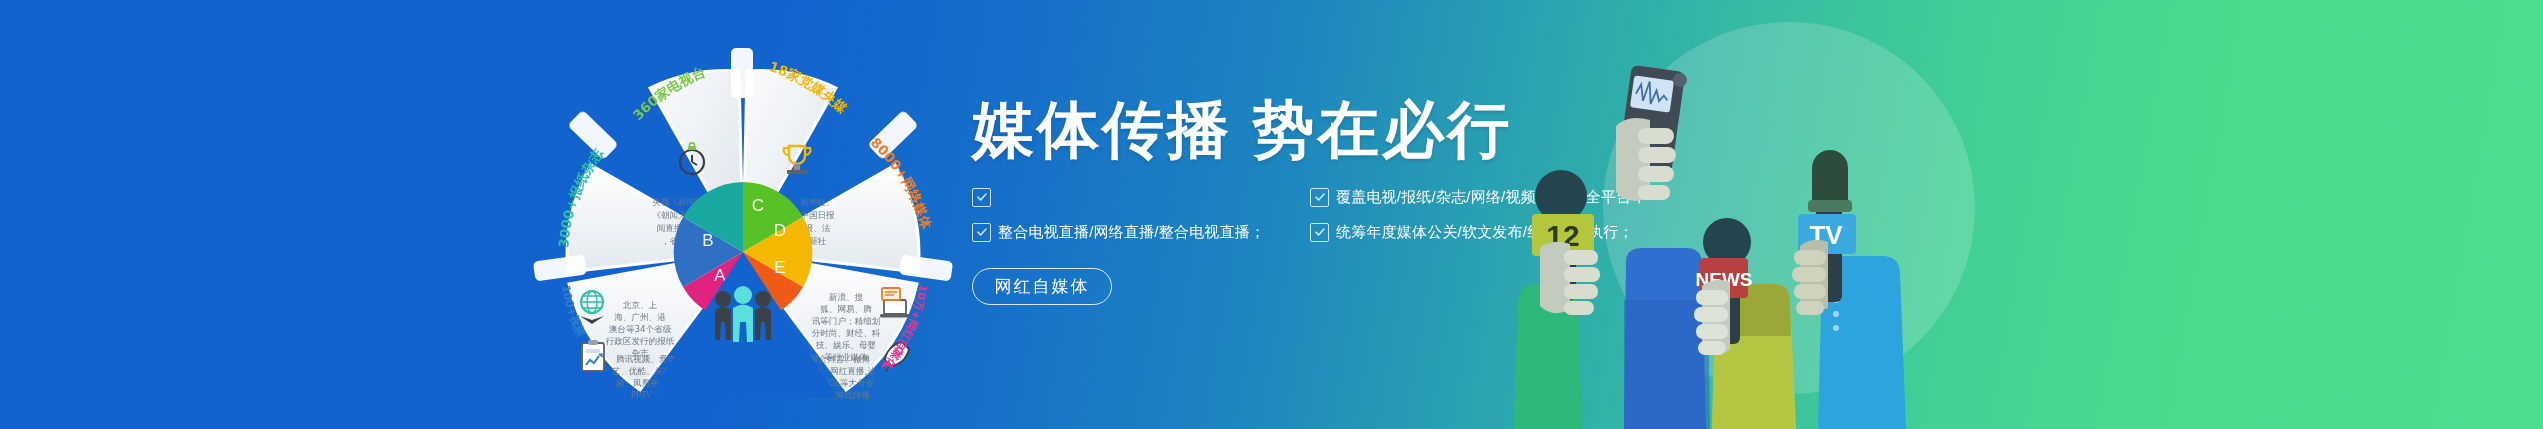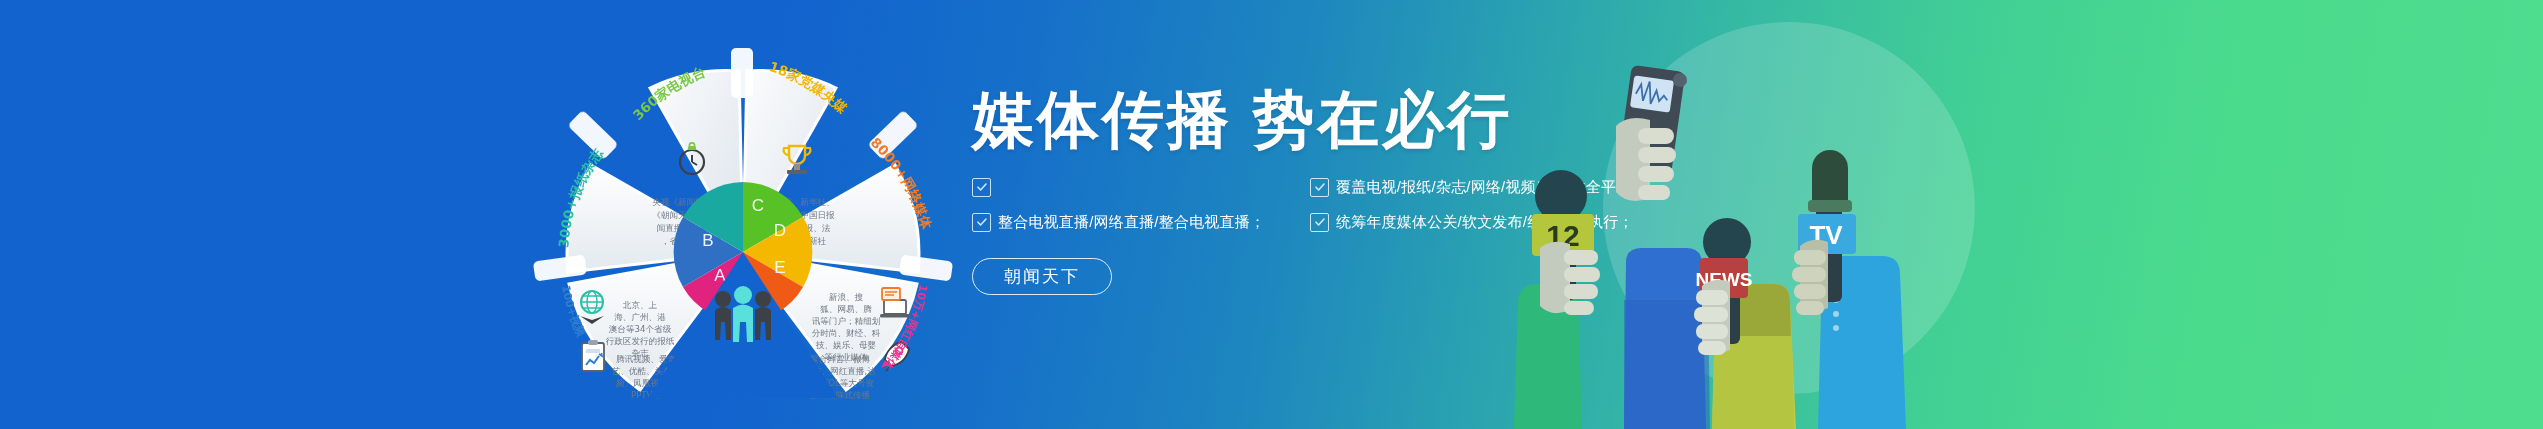--- a/index.html
+++ b/index.html
@@ -29,20 +29,21 @@
 
   
   .copy{ position:absolute; left:972px; top:84px; width:640px; }
 
   .subtitle{
     font-size:28px; color:#ffffff; letter-spacing:1px;
     line-height:1.2; font-weight:400;
     text-shadow:0 1px 2px rgba(0,0,0,.12);
   }
   .title{
+    margin-top:10px;
     font-size:62px; font-weight:700; color:#ffffff;
     letter-spacing:3px; line-height:1.16; white-space:pre;
     text-shadow:0 2px 4px rgba(0,0,0,.14);
   }
 
   .features{
     margin-top:22px;
     display:grid;
     grid-template-columns:330px 1fr;
     row-gap:16px; column-gap:8px;
@@ -302,21 +303,21 @@
         <span class="chk">
           <svg width="12" height="12" viewBox="0 0 12 12">
             <path d="M2 6.2 L4.6 9 L10 3" fill="none" stroke="#cfe4ff" stroke-width="1.6" stroke-linecap="round" stroke-linejoin="round"></path>
           </svg>
         </span>
         <span class="feat-label">统筹年度媒体公关/软文发布/线下媒体执行；</span>
       </div>
 
     </div>
 
-    <button class="cta" type="button">朝闻天下</button>
+    <button class="cta" type="button">网红自媒体</button>
   </div>
 
   <div class="mics">
     <svg width="520" height="429" viewBox="0 0 520 429" xmlns="http://www.w3.org/2000/svg">
 
       <g>
         <path d="M18 429 L22 300 q2 -16 20 -16 l22 0 q18 0 18 18 l4 127 Z" fill="#2eb87a"></path>
         <rect x="50" y="208" width="30" height="92" rx="6" fill="#2d3f46"></rect>
         <circle cx="65" cy="196" r="26" fill="#24454d"></circle>
         <rect x="36" y="214" width="62" height="42" rx="4" fill="#b4c63c"></rect>

